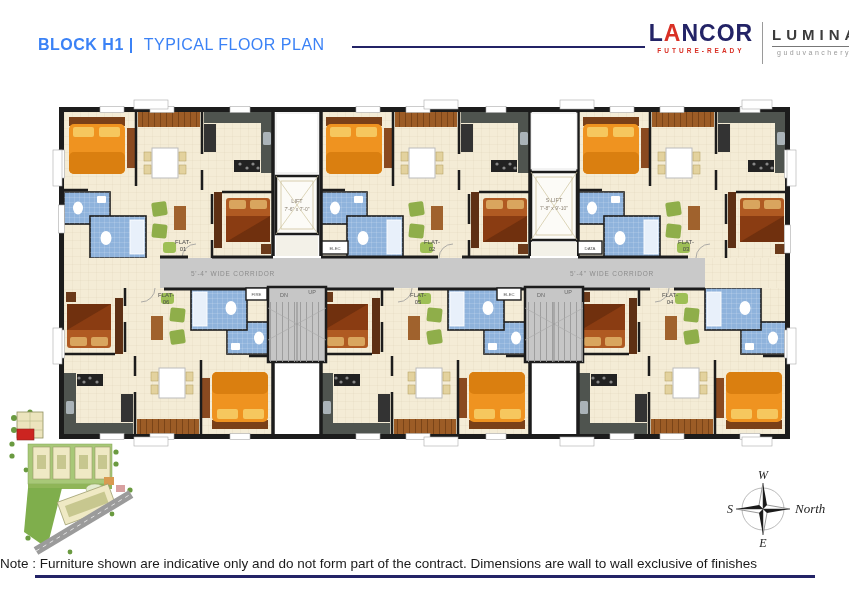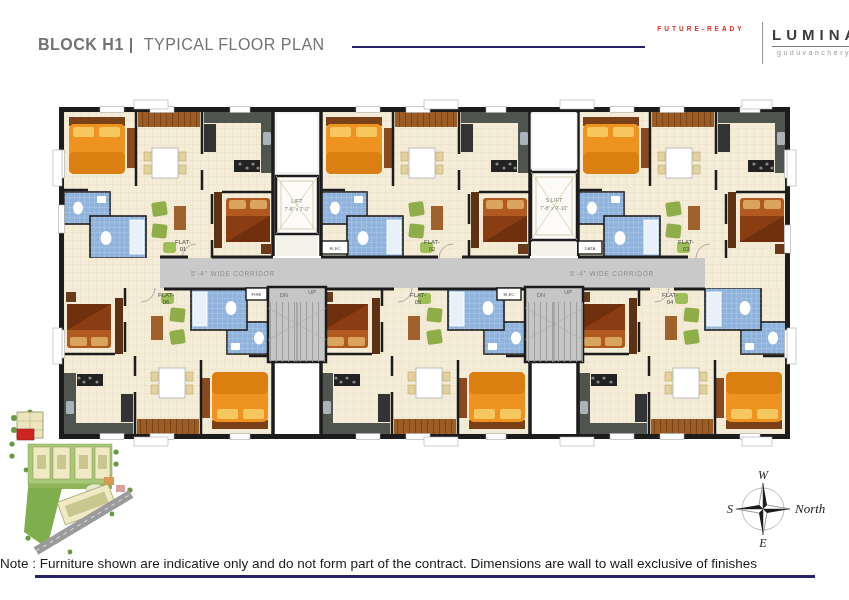--- a/index.html
+++ b/index.html
@@ -1,19 +1,19 @@
 <!DOCTYPE html>
 <html><head>
 <meta charset="utf-8">
 <style>
   html,body{margin:0;padding:0;background:#fff;}
   .page{position:relative;width:849px;height:600px;background:#ffffff;overflow:hidden;
         font-family:"Liberation Sans",sans-serif;}
   
-  .hdr{position:absolute;left:38px;top:36px;font-size:16px;color:#737373;letter-spacing:.5px;white-space:nowrap;}
+  .hdr{position:absolute;left:38px;top:36px;font-size:16px;color:#3b82f6;letter-spacing:.5px;white-space:nowrap;}
   .hdr .blk{font-weight:bold;margin-right:10px;}
   .hdr-rule{position:absolute;left:352px;top:46px;width:293px;height:2px;background:#232366;}
   
   .brand{position:absolute;left:646px;top:20px;width:200px;height:50px;}
   .lancor{position:absolute;left:2px;top:2px;width:106px;text-align:center;}
   .lancor .nm{font-weight:bold;font-size:23px;color:#232366;letter-spacing:1px;line-height:22px;}
   .lancor .nm .a{color:#d93025;}
   .lancor .tg{font-size:6.5px;color:#d93025;letter-spacing:3px;margin-top:3px;font-weight:bold;}
   .brand .div{position:absolute;left:116px;top:2px;width:1px;height:42px;background:#9a9a9a;}
   .lumina{position:absolute;left:126px;top:6px;width:84px;text-align:center;}
@@ -32,20 +32,21 @@
 
 <div class="page">
 
   <div class="hdr">
     <span class="blk">BLOCK H1 |</span><span>TYPICAL FLOOR PLAN</span>
   </div>
   <div class="hdr-rule"></div>
 
   <div class="brand">
     <div class="lancor">
+      <div class="nm"><span>L</span><span class="a">A</span><span>NCOR</span></div>
       <div class="tg">FUTURE-READY</div>
     </div>
     <div class="div"></div>
     <div class="lumina">
       <div class="pj">LUMINA</div>
       <div class="loc">guduvanchery</div>
     </div>
   </div>
 
   <svg width="849" height="600" viewBox="0 0 849 600" xmlns="http://www.w3.org/2000/svg">

